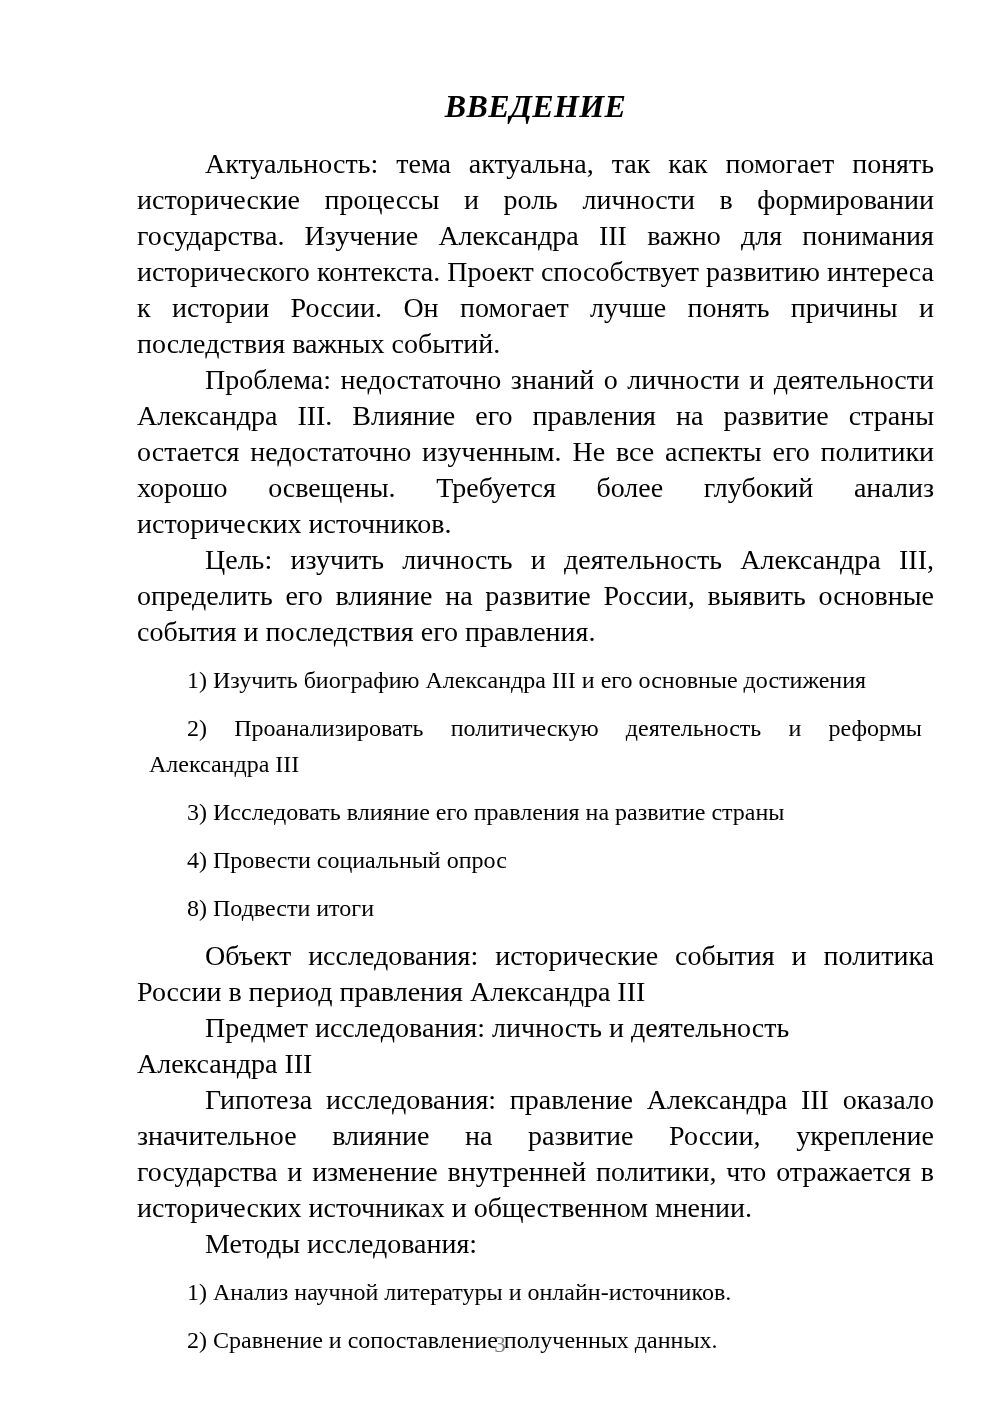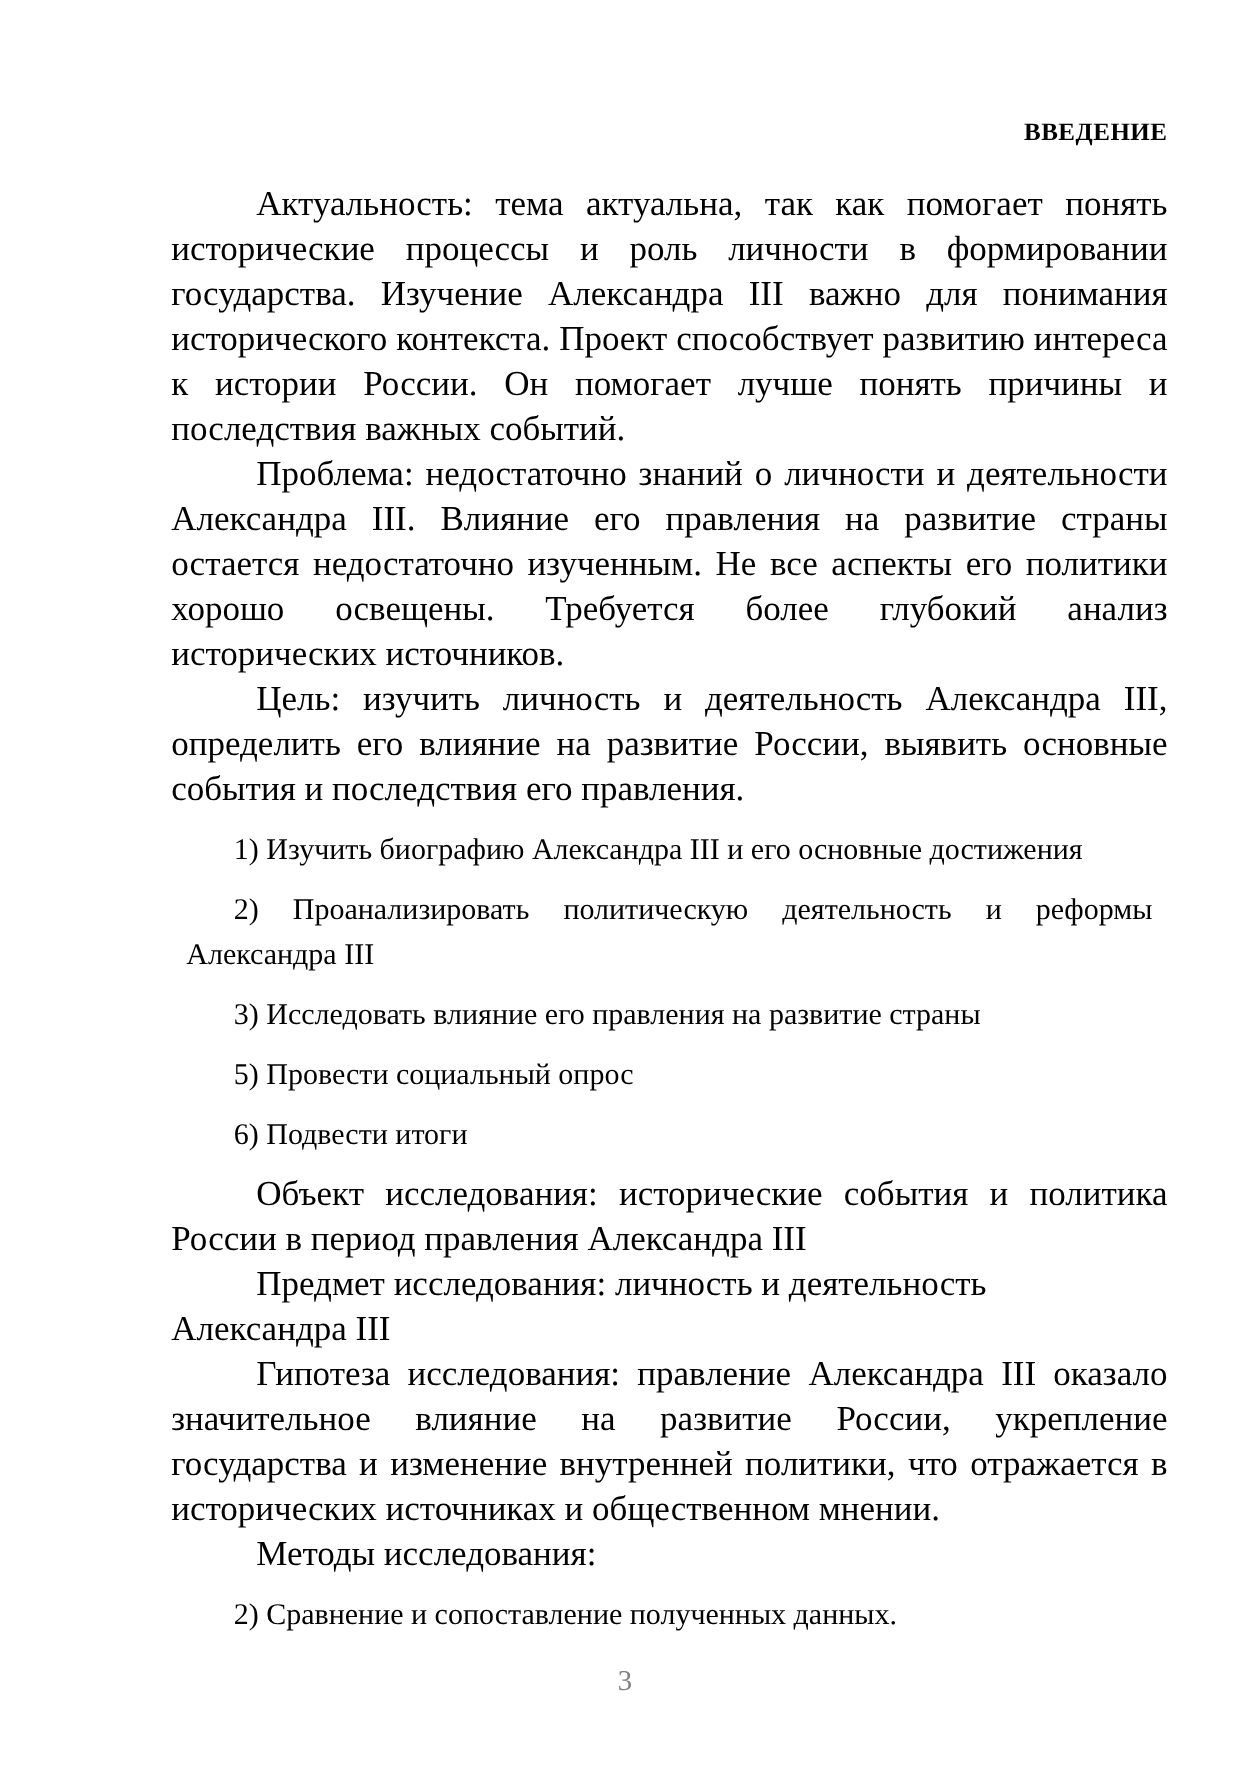--- a/index.html
+++ b/index.html
@@ -19,26 +19,27 @@
     color: #000000;
     -webkit-font-smoothing: antialiased;
   }
   .content {
     position: absolute;
     left: 137px;
     top: 88px;
     width: 797px;
   }
   .doc-title {
-    font-size: 20px;
+    font-size: 32px;
     font-weight: bold;
-    text-align: right;
+    text-align: center;
     letter-spacing: 0.4px;
     line-height: 36px;
     margin: 0 0 22px 0;
+    font-style: italic;
   }
   p.para {
     font-size: 28px;
     line-height: 36px;
     margin: 0;
     text-align: justify;
     text-justify: inter-word;
     text-indent: 68px;
     hyphens: none;
   }
@@ -84,32 +85,33 @@
 
     <p class="para">Цель: изучить личность и деятельность Александра III, определить его влияние на развитие России, выявить основные события и последствия его правления.</p>
 
 
     <p class="listitem single">1) Изучить биографию Александра III и его основные достижения</p>
 
     <p class="listitem">2) Проанализировать политическую деятельность и реформы Александра III</p>
 
     <p class="listitem single">3) Исследовать влияние его правления на развитие страны</p>
 
-    <p class="listitem single">5) Провести социальный опрос</p>
+    <p class="listitem single">4) Провести социальный опрос</p>
 
-    <p class="listitem single">6) Подвести итоги</p>
+    <p class="listitem single">8) Подвести итоги</p>
 
     <p class="para">Объект исследования: исторические события и политика России в период правления Александра III</p>
 
     <p class="para single">Предмет исследования: личность и деятельность Александра III</p>
 
     <p class="para">Гипотеза исследования: правление Александра III оказало значительное влияние на развитие России, укрепление государства и изменение внутренней политики, что отражается в исторических источниках и общественном мнении.</p>
 
     <p class="para single">Методы исследования:</p>
 
+    <p class="listitem single">1) Анализ научной литературы и онлайн-источников.</p>
 
     <p class="listitem single">2) Сравнение и сопоставление полученных данных.</p>
 
   </div>
 
   <div class="page-number">3</div>
 
 </div>
 
 </body></html>

